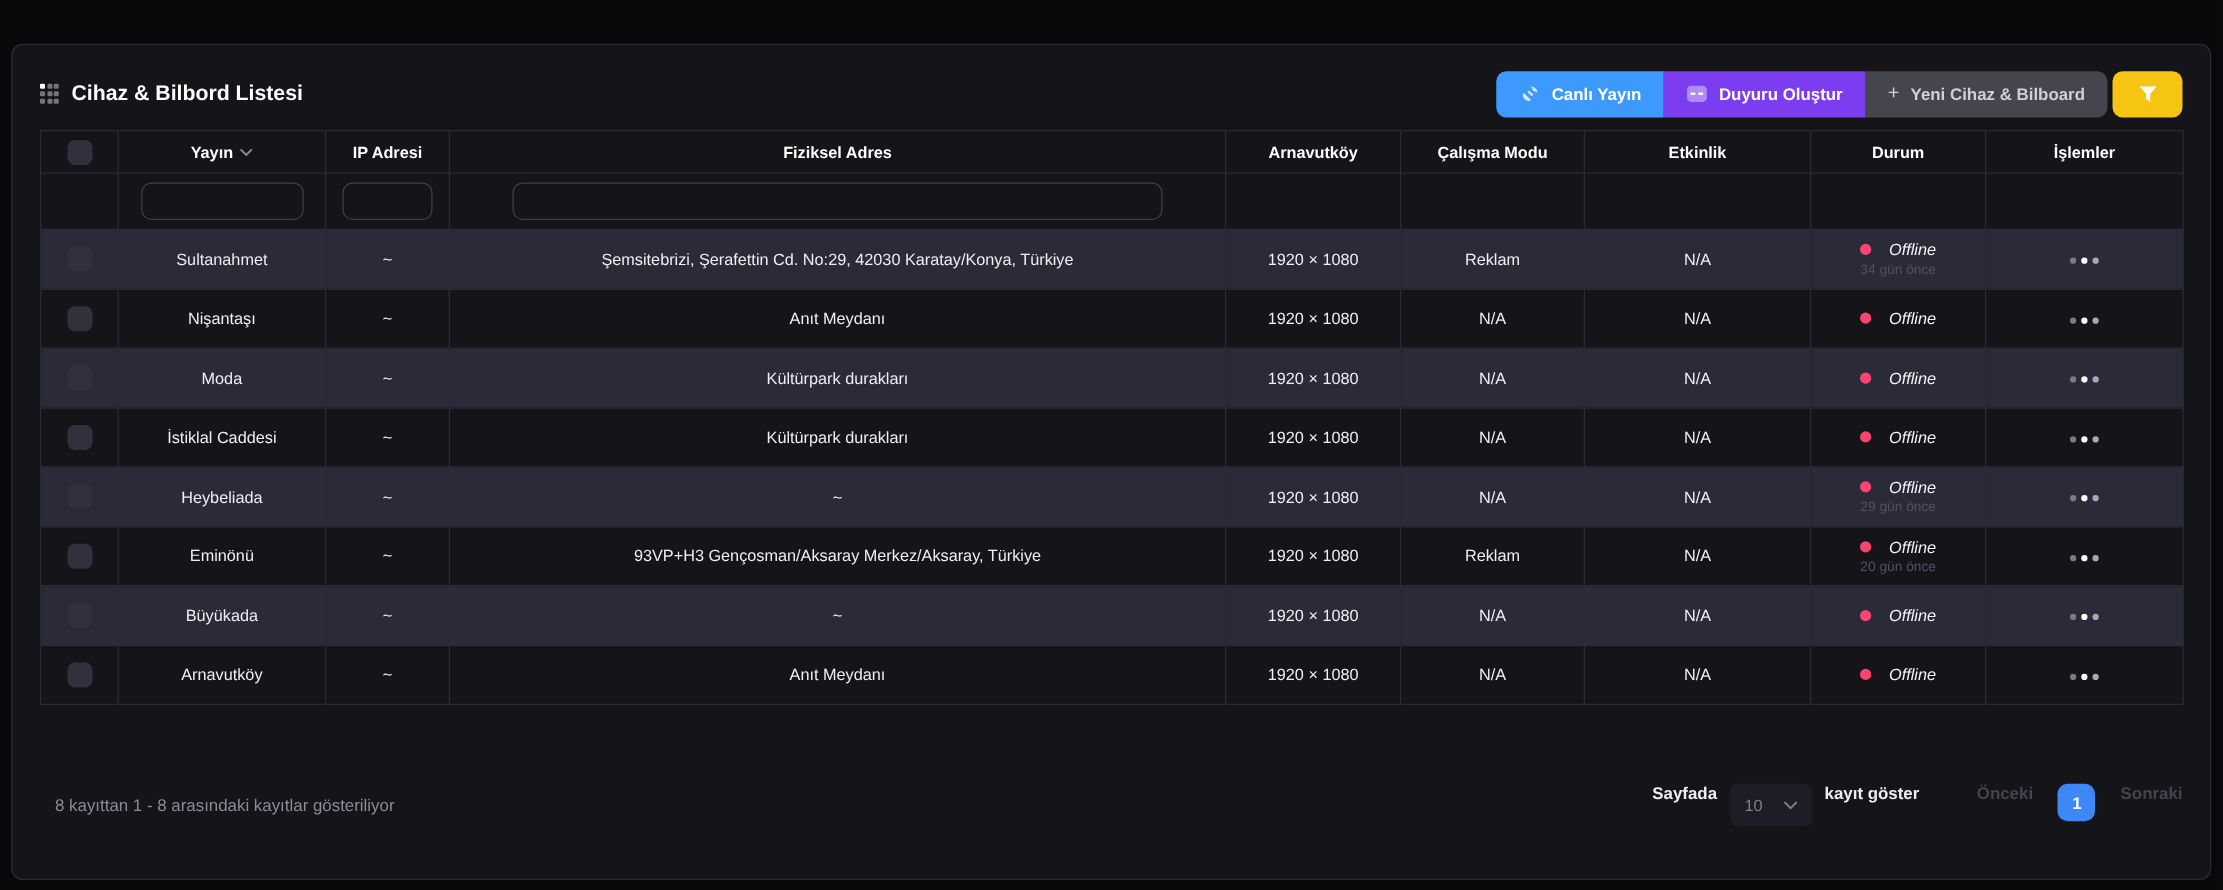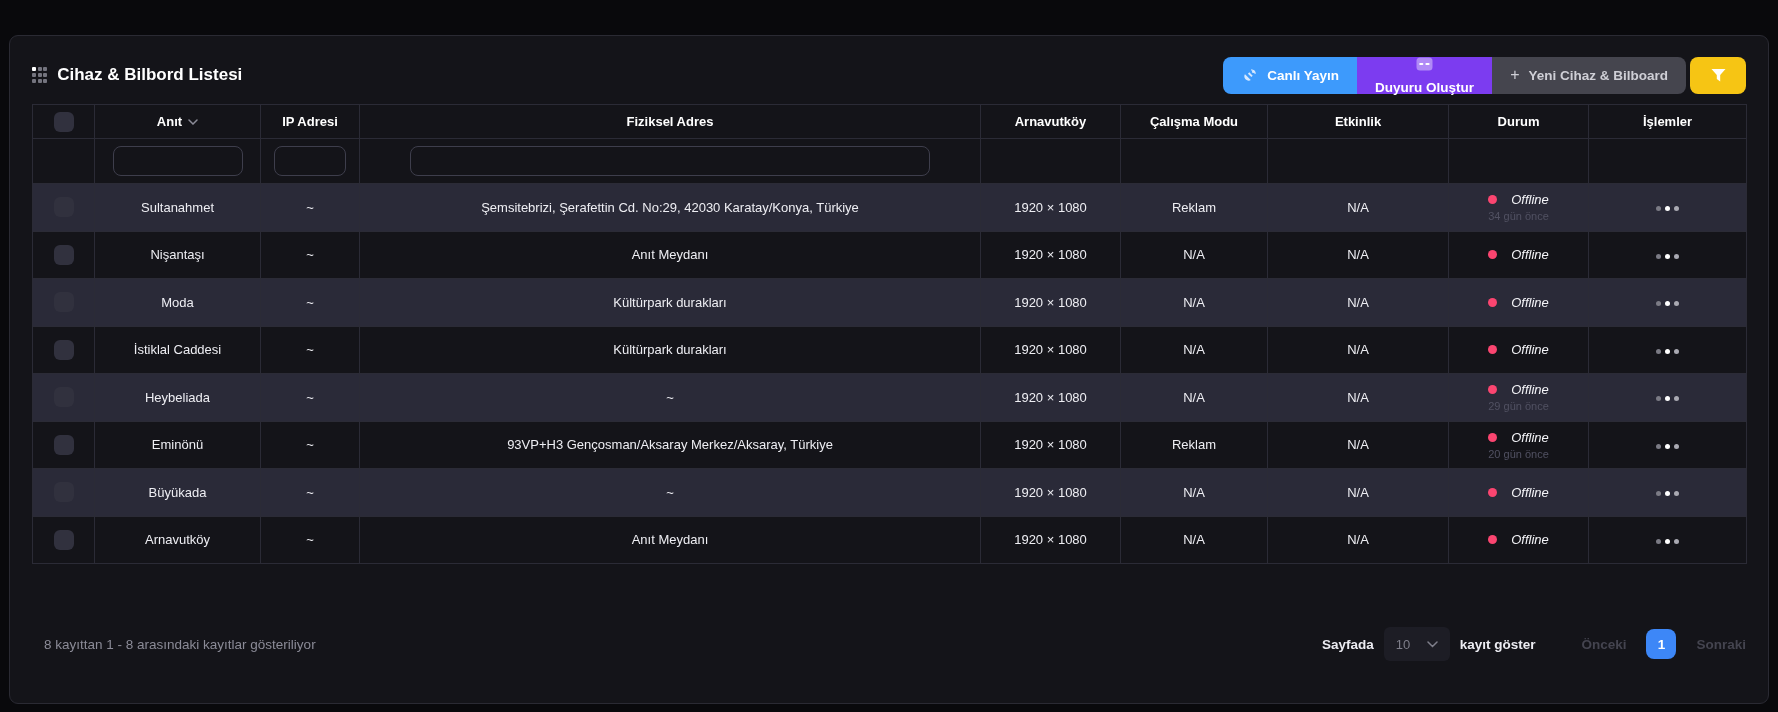--- a/index.html
+++ b/index.html
@@ -27,21 +27,21 @@
   .grid-icon i:first-child { background: #ffffff; }
   .page-title { font-size: 17px; font-weight: bold; color: #ffffff; }
   .btn-row { display: flex; align-items: stretch; height: 37px; }
   .btn {
     display: flex; align-items: center; gap: 9px;
     padding: 0 18px; font-size: 13.5px; font-weight: 600;
     color: #ffffff; border: none; cursor: pointer; white-space: nowrap;
     font-family: "Liberation Sans", sans-serif;
   }
   .btn-live { background: #3d9afc; border-radius: 8px 0 0 8px; }
-  .btn-announce { background: #7c3cf0; flex-direction: column; }
+  .btn-announce { background: #7c3cf0; }
   .btn-new { background: #45454e; color: #cfcfd6; border-radius: 0 8px 8px 0; }
   .btn-filter {
     background: #f6c514; border-radius: 8px; margin-left: 4px; width: 56px;
     display: flex; align-items: center; justify-content: center; border: none; cursor: pointer;
   }
   .plus-glyph { font-size: 16px; font-weight: 400; color: #cfcfd6; }
   
   .tbl-wrap { padding: 0 22px; }
   table { width: 100%; border-collapse: collapse; table-layout: fixed; }
   th, td { border: 1px solid #2b2b36; text-align: center; vertical-align: middle; }
@@ -68,21 +68,21 @@
   .dots i { width: 5px; height: 5px; border-radius: 50%; }
   .dots i:nth-child(1) { background: #7b7b85; }
   .dots i:nth-child(2) { background: #ffffff; }
   .dots i:nth-child(3) { background: #a9a9b2; }
   
   .footer {
     position: absolute; left: 34px; right: 22px; bottom: 42px;
     display: flex; align-items: center; justify-content: space-between;
   }
   .summary { font-size: 13.5px; color: #8b8b97; }
-  .pager { display: flex; align-items: center; gap: 10px; }
+  .pager { display: flex; align-items: flex-start; gap: 10px; }
   .pager-label { font-size: 13.5px; font-weight: 600; color: #ececf2; }
   .per-page {
     display: flex; align-items: center; justify-content: space-between;
     width: 66px; height: 34px; padding: 0 12px;
     background: #1d1d25; border-radius: 6px; cursor: pointer;
   }
   .per-page span { font-size: 13px; color: #7e7e8a; }
   .nav-prev, .nav-next { font-size: 13.5px; font-weight: 700; color: #44444f; cursor: pointer; }
   .nav-prev { margin-left: 36px; }
   .page-current {
@@ -160,21 +160,21 @@
           <col style="width:140px">
           <col style="width:158px">
       </colgroup>
       <thead>
         <tr>
           <th>
             <span class="checkbox"></span>
           </th>
           <th>
             <span class="th-sort">
-              <span>Anıt</span>
+              <span>Yayın</span>
               <span style="display:inline-flex;">
                 <svg width="10" height="6" viewBox="0 0 10 6">
                     <path d="M1 1 l4 4 4 -4" stroke="#8b8b97" stroke-width="1.5" fill="none" stroke-linecap="round"></path>
                   </svg>
               </span>
             </span>
           </th>
           <th>IP Adresi</th>
           <th>Fiziksel Adres</th>
           <th>Arnavutköy</th>

